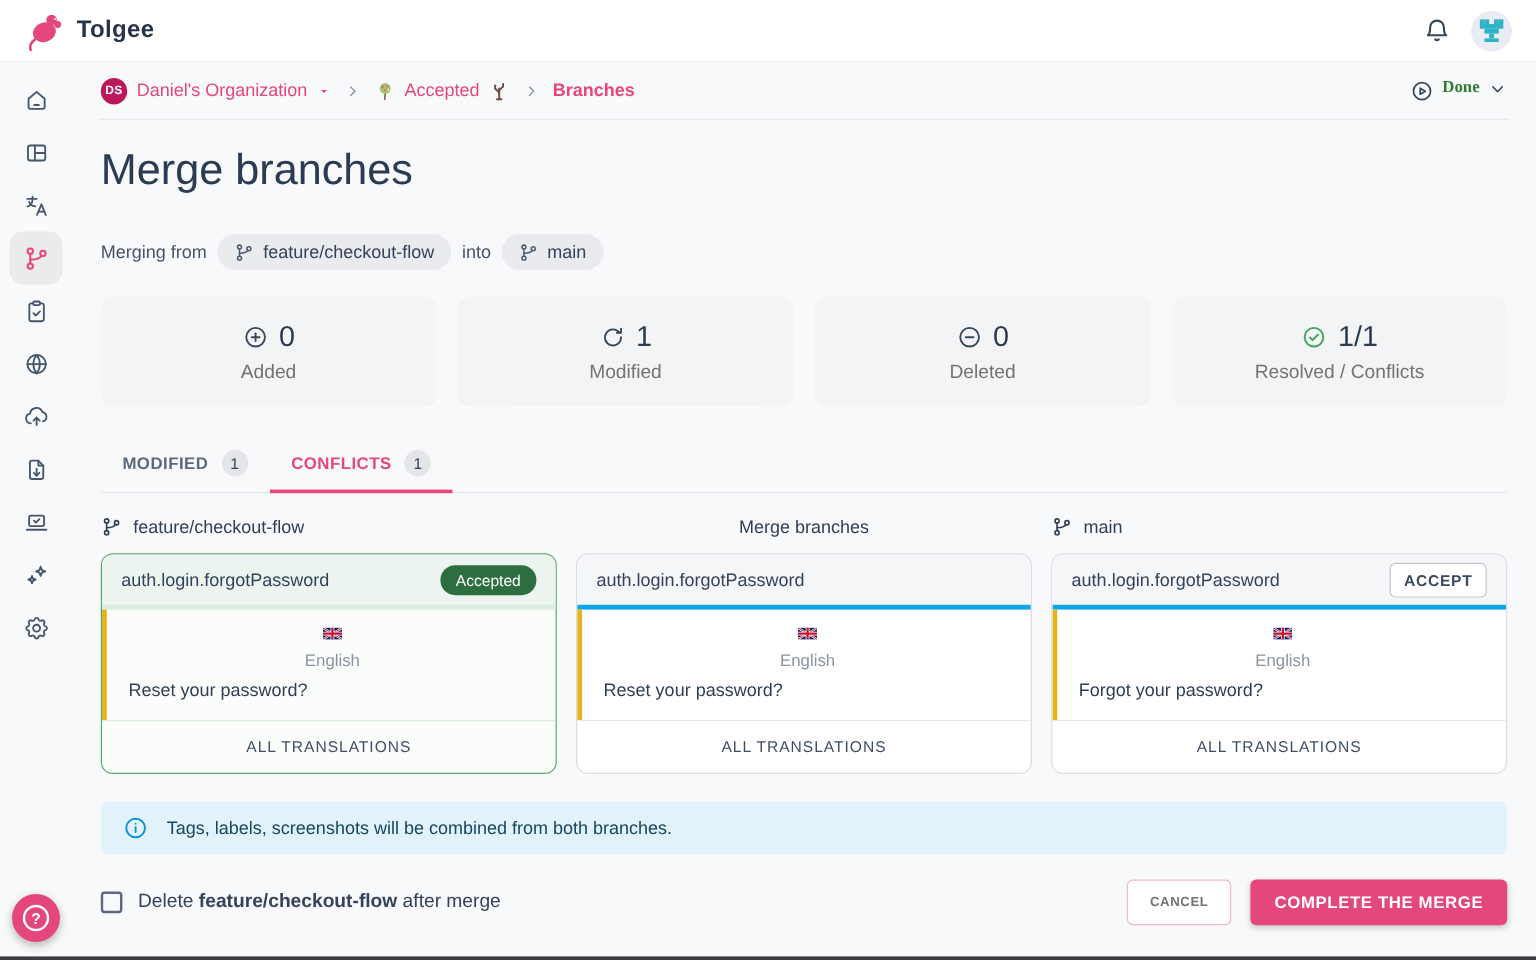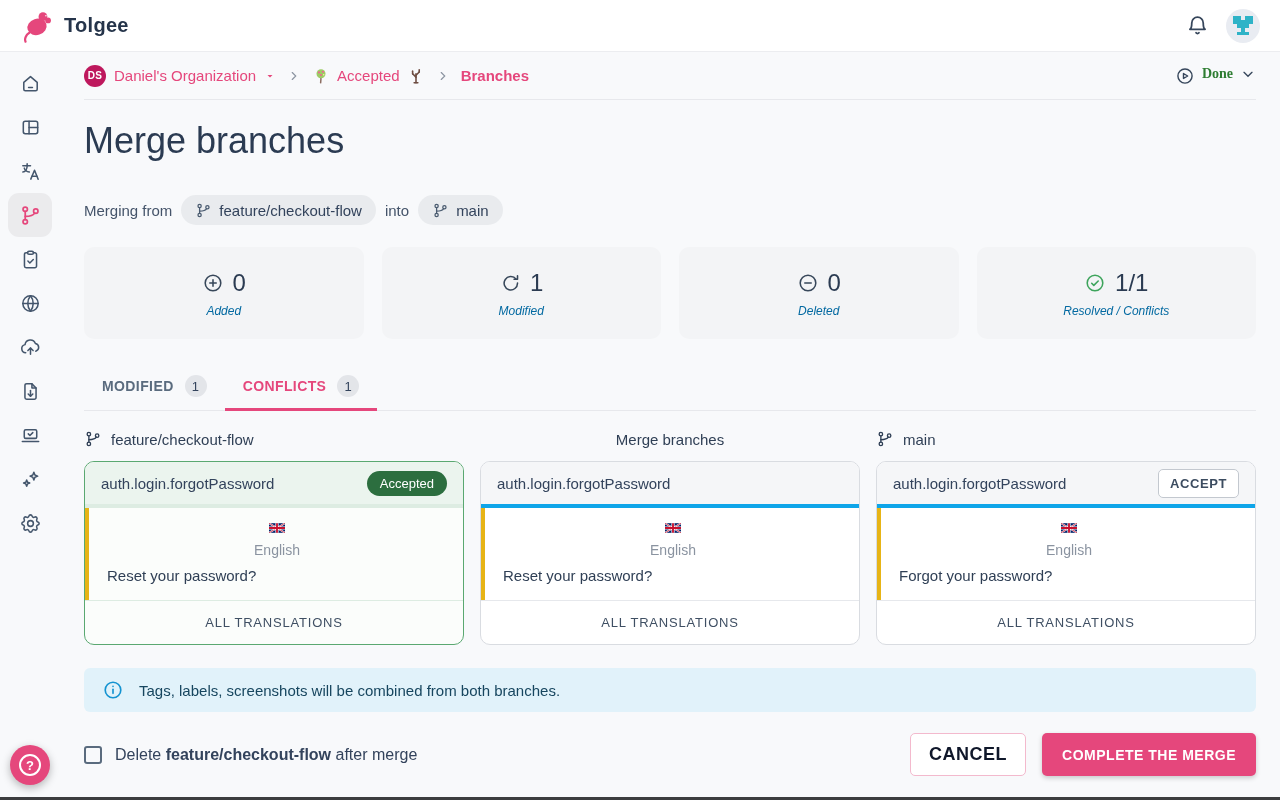--- a/index.html
+++ b/index.html
@@ -40,21 +40,21 @@
   .merge-row{margin-top:33px;display:flex;align-items:center;gap:9px;font-size:15px;color:#45546a;}
   .chip{display:inline-flex;align-items:center;gap:7px;background:#e9ebee;border-radius:16px;height:30px;padding:0 14px;color:#33435c;font-size:15px;}
   .chip svg{color:#4a5b70;}
 
   
   .stats{display:grid;grid-template-columns:repeat(4,1fr);gap:18px;margin-top:22px;}
   .stat-card{background:#f3f4f6;border-radius:10px;height:92px;display:flex;flex-direction:column;align-items:center;justify-content:center;gap:7px;}
   .stat-top{display:flex;align-items:center;gap:9px;font-size:24px;color:#2b3b52;}
   .stat-top .ic{color:#37475a;}
   .stat-top .ic.green{color:#3da45c;}
-  .stat-label{font-size:12px;color:#0369a1;font-style:italic;}
+  .stat-label{font-size:16px;color:#737373;}
 
   
   .tabs{margin-top:25px;border-bottom:1px solid #e7e8ec;display:flex;}
   .tab{display:flex;align-items:center;gap:11px;padding:11px 18px 13px;font-size:14px;font-weight:600;letter-spacing:.4px;color:#5a6b7e;position:relative;background:none;border:none;cursor:pointer;font-family:inherit;}
   .tab.active{color:#e5477c;}
   .tab.active::after{content:"";position:absolute;left:0;right:0;bottom:-1px;height:3px;background:#e5477c;}
   .tab-badge{width:22px;height:22px;border-radius:50%;background:#e3e5e9;color:#33435c;font-size:13px;font-weight:400;display:flex;align-items:center;justify-content:center;}
 
   
   .cols-head{display:grid;grid-template-columns:repeat(3,1fr);gap:16px;margin-top:19px;}
@@ -77,21 +77,21 @@
   .ccard.accepted .card-footer{border-top-color:#ddece2;}
 
   
   .banner{margin-top:23px;background:#e1f2fa;border-radius:6px;display:flex;align-items:center;gap:15px;padding:11px 18px;font-size:15px;color:#17465f;}
   .banner .ic{color:#1493d1;flex-shrink:0;}
   .action-row{margin-top:21px;display:flex;align-items:center;}
   .checkbox{width:18px;height:18px;border:2px solid #5a6b7e;border-radius:3px;background:transparent;cursor:pointer;flex-shrink:0;}
   .check-label{margin-left:13px;font-size:16px;color:#33435c;cursor:pointer;}
   .check-label b{font-weight:700;}
   .btn-group{margin-left:auto;display:flex;gap:16px;}
-  .btn-cancel{border:1px solid #f3b9cd;background:#fff;color:#0f172a;font-size:18px;font-weight:600;letter-spacing:.5px;border-radius:5px;padding:10px 18px;cursor:pointer;font-family:inherit;}
+  .btn-cancel{border:1px solid #f3b9cd;background:#fff;color:#737373;font-size:11px;font-weight:600;letter-spacing:.5px;border-radius:5px;padding:10px 18px;cursor:pointer;font-family:inherit;}
   .btn-primary{background:#e5477c;color:#fff;border:none;font-size:14px;font-weight:600;letter-spacing:.5px;border-radius:5px;padding:11px 20px;box-shadow:0 2px 5px rgba(0,0,0,.2);cursor:pointer;font-family:inherit;}
 
   .fab{position:fixed;left:10px;bottom:15px;width:40px;height:40px;border-radius:50%;background:#e5477c;border:none;box-shadow:0 3px 8px rgba(0,0,0,.28);display:flex;align-items:center;justify-content:center;cursor:pointer;}
   .fab-ring{width:22px;height:22px;border:2px solid #fff;border-radius:50%;display:flex;align-items:center;justify-content:center;font-size:13px;font-weight:700;color:#fff;}
   .bottom-edge{position:fixed;left:0;right:0;bottom:0;height:3px;background:#3c3d3f;}
 </style>
 </head>
 <body>
 
 <header class="topbar">

